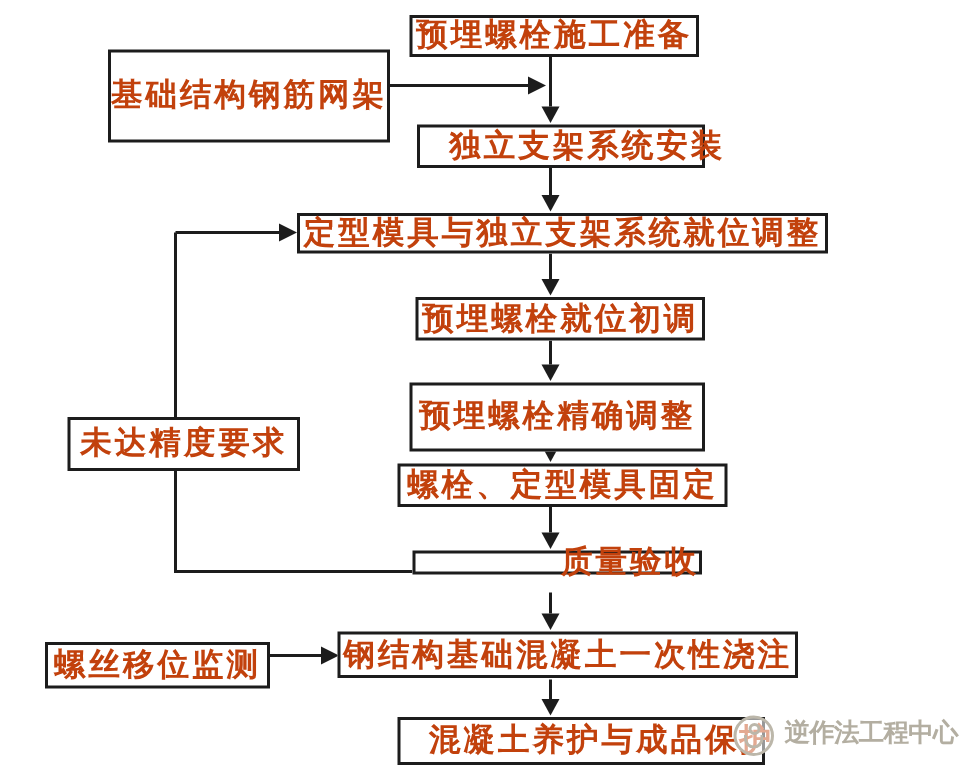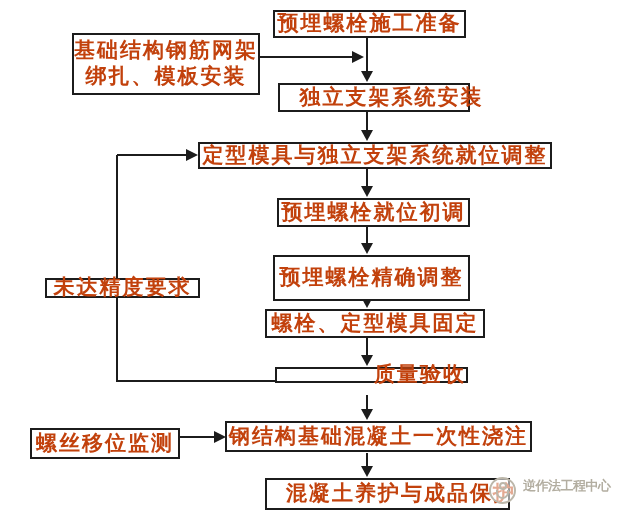--- a/index.html
+++ b/index.html
@@ -20,21 +20,21 @@
   .arr.down{border-left:6px solid transparent;border-right:6px solid transparent;border-top:11px solid #1c1c1c;}
   .arr.right{border-top:6px solid transparent;border-bottom:6px solid transparent;border-left:12px solid #1c1c1c;}
 
   
   #n1 {left:273px;top:10px; width:193px;height:28px;}
   #n2 {left:72px; top:33px; width:188px;height:62px;}
   #n3 {left:278px;top:83px; width:192px;height:29px;padding-left:35px;}
   #n4 {left:198px;top:142px;width:354px;height:27px;}
   #n5 {left:277px;top:198px;width:193px;height:29px;}
   #n6 {left:273px;top:255px;width:197px;height:46px;}
-  #n7 {left:45px; top:278px;width:155px;height:20px;}
+  #n7 {left:45px; top:278px;width:155px;height:36px;}
   #n8 {left:265px;top:309px;width:220px;height:29px;}
   #n9 {left:275px;top:367px;width:193px;height:16px;align-items:flex-end;}
   #n10{left:30px; top:428px;width:150px;height:31px;}
   #n11{left:225px;top:421px;width:307px;height:31px;}
   #n12{left:265px;top:478px;width:245px;height:32px;padding-left:27px;}
 
   
   #e1v{left:366px;top:38px; height:33px;} #e1a{left:361px;top:71px;}
   #e3v{left:366px;top:112px;height:18px;} #e3a{left:361px;top:130px;}
   #e4v{left:366px;top:169px;height:17px;} #e4a{left:361px;top:186px;}
@@ -63,21 +63,21 @@
   .wm-circle::before{
     content:"";position:absolute;left:8px;top:3px;width:8px;height:8px;
     border:2px solid #bcb7aa;border-radius:50%;box-sizing:border-box;
   }
   .wm-circle::after{
     content:"";position:absolute;left:5px;top:11px;width:13px;height:9px;
     border:2px solid #bcb7aa;border-top:none;border-radius:0 0 8px 8px;box-sizing:border-box;
   }
   .wm-text{
     position:absolute;left:523px;top:477px;z-index:3;
-    font-size:13px;font-weight:bold;letter-spacing:-0.5px;color:#b3aea1;
+    font-size:17px;font-weight:bold;letter-spacing:-0.5px;color:#b3aea1;
     text-shadow:1px 1px 0 #ffffff;white-space:nowrap;
   }
 </style>
 </head>
 <body>
 
 <div class="stage">
 
   <div class="vline" id="e1v"></div>
   <div class="arr down" id="e1a"></div>
@@ -104,21 +104,20 @@
   <div class="arr right" id="e10a"></div>
 
   <div class="hline" id="e11h"></div>
   <div class="arr right" id="e11a"></div>
 
   <div class="node" id="n1">
     <span>预埋螺栓施工准备</span>
   </div>
   <div class="node" id="n2">
     <span>基础结构钢筋网架</span>
-    <span>绑扎、模板安装</span>
   </div>
   <div class="node" id="n3">
     <span>独立支架系统安装</span>
   </div>
   <div class="node" id="n4">
     <span>定型模具与独立支架系统就位调整</span>
   </div>
   <div class="node" id="n5">
     <span>预埋螺栓就位初调</span>
   </div>

